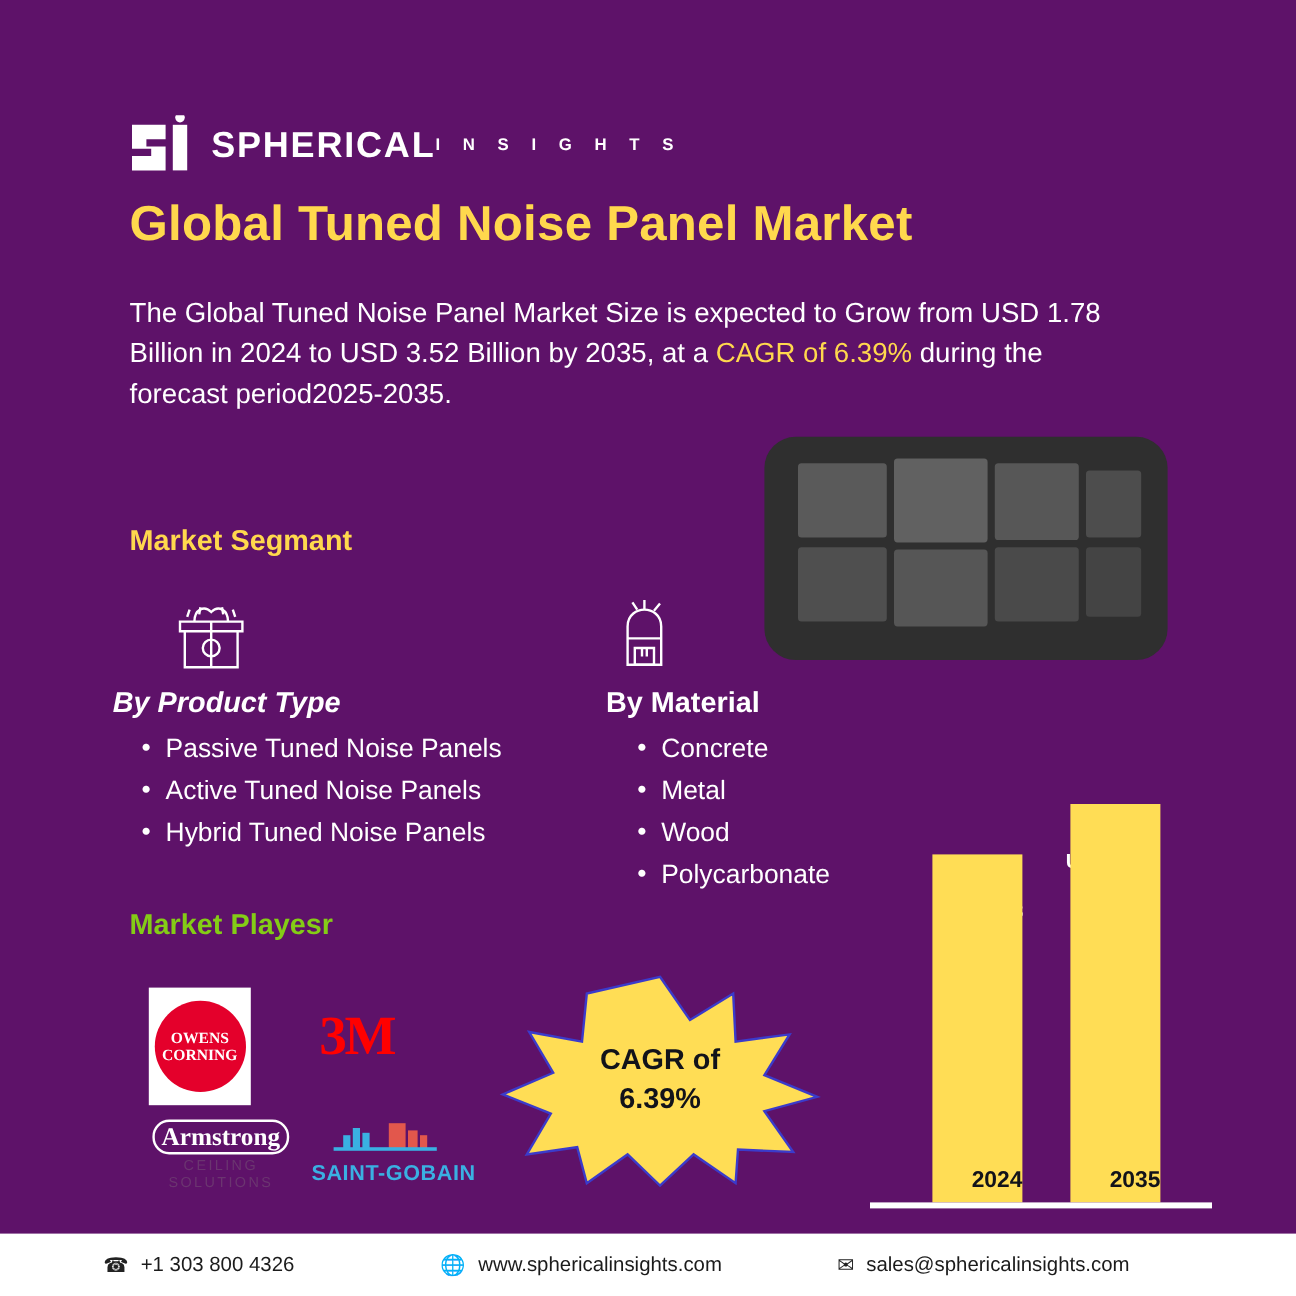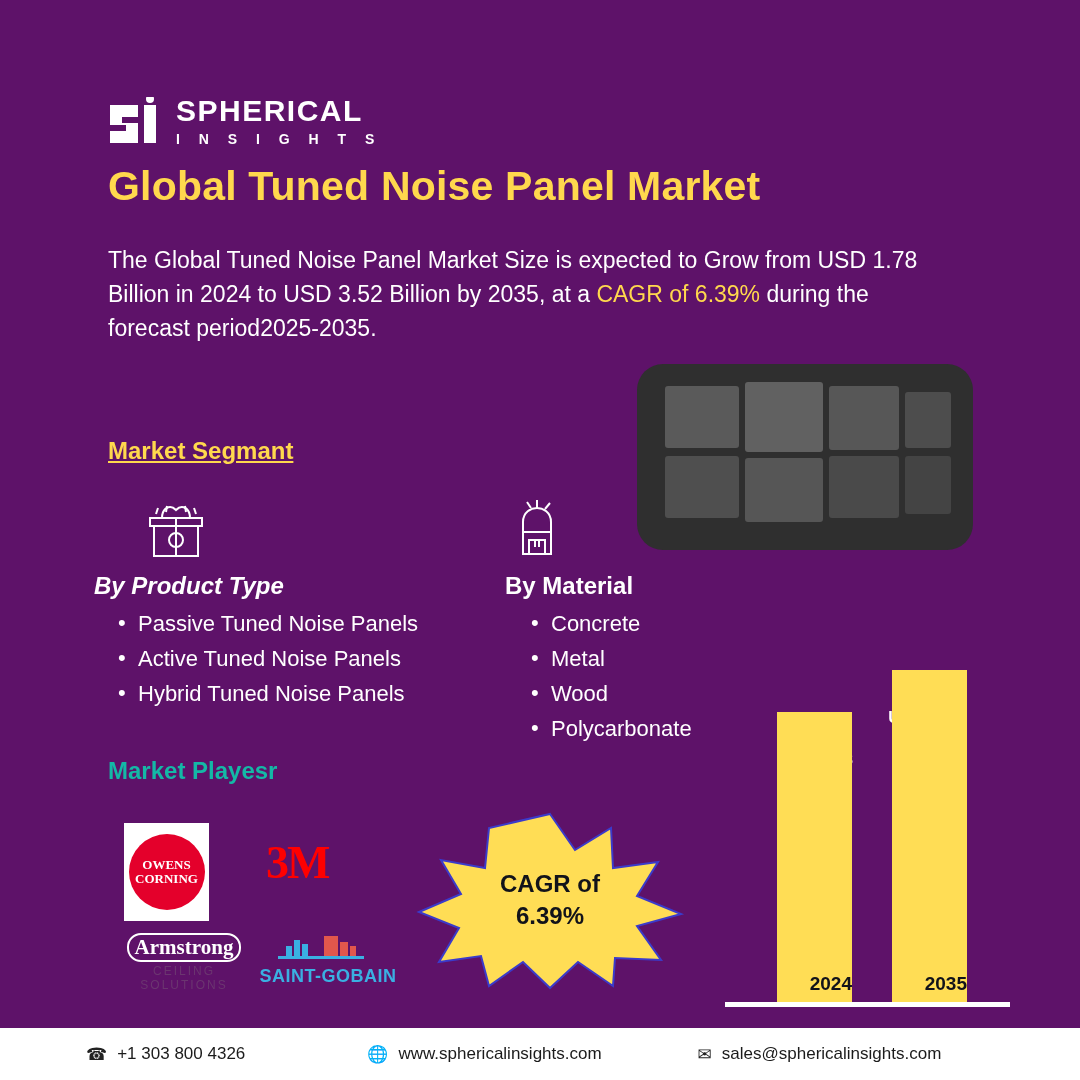--- a/index.html
+++ b/index.html
@@ -15,21 +15,21 @@
     background: #5e1269;
     overflow: hidden;
   }
 
   
   .logo-block {
     position: absolute; left: 108px; top: 96px;
     display: flex; align-items: center; gap: 12px;
   }
   .logo-mark { width: 56px; height: 52px; position: relative; }
-  .logo-text { display: flex; flex-direction: column; }
+  .logo-text { display: flex; flex-direction: row; }
   .logo-title {
     color: #ffffff; font-size: 30px; font-weight: bold;
     letter-spacing: 1.5px; line-height: 1;
   }
   .logo-sub {
     color: #ffffff; font-size: 14px; font-weight: bold;
     letter-spacing: 7.5px; line-height: 1.6; margin-top: 2px;
   }
 
   
@@ -42,25 +42,25 @@
   
   .intro {
     position: absolute; left: 108px; top: 243px; width: 845px;
     color: #ffffff; font-size: 23px; line-height: 34px;
   }
   .intro .hl { color: #ffd84d; }
 
   
   .seg-title {
     position: absolute; left: 108px; top: 437px;
-    color: #ffd84d; font-size: 24px; font-weight: bold; text-decoration: underline;
+    color: #ffd84d; font-size: 24px; font-weight: bold;
   }
   .players-title {
     position: absolute; left: 108px; top: 757px;
-    color: #14b8a6; font-size: 24px; font-weight: bold;
+    color: #84cc16; font-size: 24px; font-weight: bold;
   }
 
   
   .seg-col { position: absolute; color: #ffffff; }
   .seg-col.product { left: 90px; top: 500px; width: 400px; }
   .seg-col.material { left: 505px; top: 500px; width: 300px; }
   .seg-icon { height: 62px; margin-bottom: 10px; display: block; }
   .seg-col.product .seg-icon { margin-left: 50px; }
   .seg-head {
     font-size: 24px; font-weight: bold; margin-bottom: 6px;

